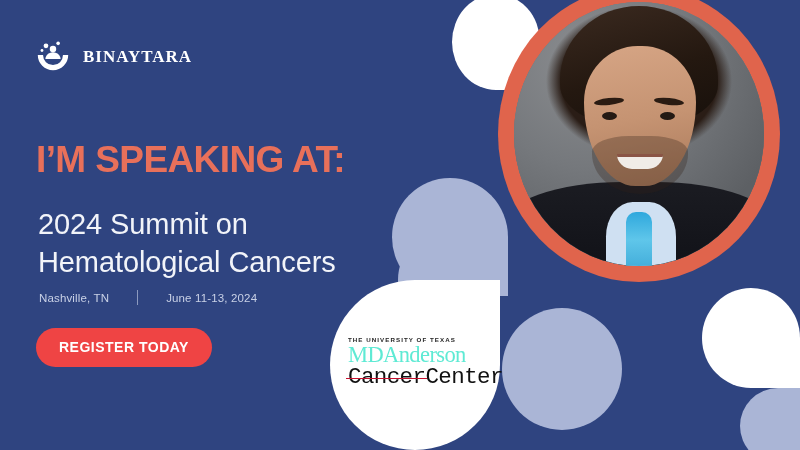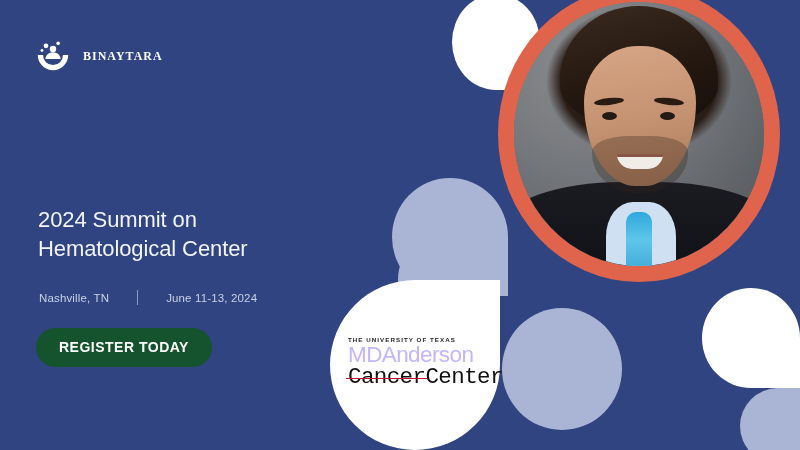--- a/index.html
+++ b/index.html
@@ -169,41 +169,41 @@
     left: 34px; top: 38px;
     display: flex;
     align-items: center;
     gap: 11px;
   }
   .logo-mark { width: 38px; height: 38px; display: block; }
   .logo-words {
     color: #ffffff;
     font-family: "Liberation Serif", serif;
     font-weight: bold;
-    font-size: 12px;
+    font-size: 17px;
     line-height: 1.16;
     letter-spacing: 1.0px;
   }
 
   
   .headline {
     position: absolute;
     left: 36px; top: 141px;
     color: #E8705A;
     font-size: 37px;
     font-weight: bold;
     letter-spacing: -0.6px;
     line-height: 1;
     white-space: nowrap;
   }
   .event-title {
     position: absolute;
     left: 38px; top: 206px;
     color: #F2F4F9;
-    font-size: 22px;
+    font-size: 29px;
     font-weight: normal;
     line-height: 1.30;
     letter-spacing: -0.1px;
     width: 330px;
   }
   .meta-row {
     position: absolute;
     left: 39px; top: 290px;
     display: flex;
     align-items: center;
@@ -215,21 +215,21 @@
     display: inline-block;
     width: 1px;
     height: 15px;
     background: #8C9ABF;
     margin: 0 28px;
   }
   .cta-button {
     position: absolute;
     left: 36px; top: 328px;
     padding: 11px 23px 12px 23px;
-    background: #14532d;
+    background: #ef4444;
     color: #FFFFFF;
     border: none;
     border-radius: 40px;
     font-family: "Liberation Sans", sans-serif;
     font-size: 14px;
     font-weight: bold;
     letter-spacing: 0.5px;
     cursor: pointer;
   }
 
@@ -244,26 +244,26 @@
   .mda-top {
     font-family: "Liberation Sans", sans-serif;
     font-size: 6.2px;
     font-weight: bold;
     letter-spacing: 1.05px;
     color: #262626;
     margin-bottom: 1px;
     white-space: nowrap;
   }
   .mda-main {
-    font-family: Liberation Sans, sans-serif;
+    font-family: Liberation Serif, serif;
     font-size: 22.5px;
     line-height: 0.97;
     letter-spacing: -0.6px;
     white-space: nowrap;
-    color: #c4b5fd;
+    color: #5eead4;
   }
   .mda-second {
     font-family: Liberation Mono, monospace;
     font-size: 22.5px;
     line-height: 1.0;
     letter-spacing: -0.6px;
     white-space: nowrap;
     color: #111111;
   }
   .mda-strike {
@@ -319,24 +319,25 @@
         <circle cx="12.6" cy="8.2" r="2.5" fill="#ffffff"></circle>
         <circle cx="25.4" cy="5.6" r="1.9" fill="#ffffff"></circle>
         <circle cx="8.4" cy="13.2" r="1.5" fill="#ffffff"></circle>
       </svg>
     </span>
     <span class="logo-words">
       <span>BINAYTARA</span><br>
     </span>
   </div>
 
+  <div class="headline">I’M SPEAKING AT:</div>
 
   <div class="event-title">
     <span>2024 Summit on</span><br>
-    <span>Hematological Center</span>
+    <span>Hematological Cancers</span>
   </div>
 
   <div class="meta-row">
     <span>Nashville, TN</span>
     <span class="meta-sep"></span>
     <span>June 11-13, 2024</span>
   </div>
 
   <button class="cta-button">REGISTER TODAY</button>
 

